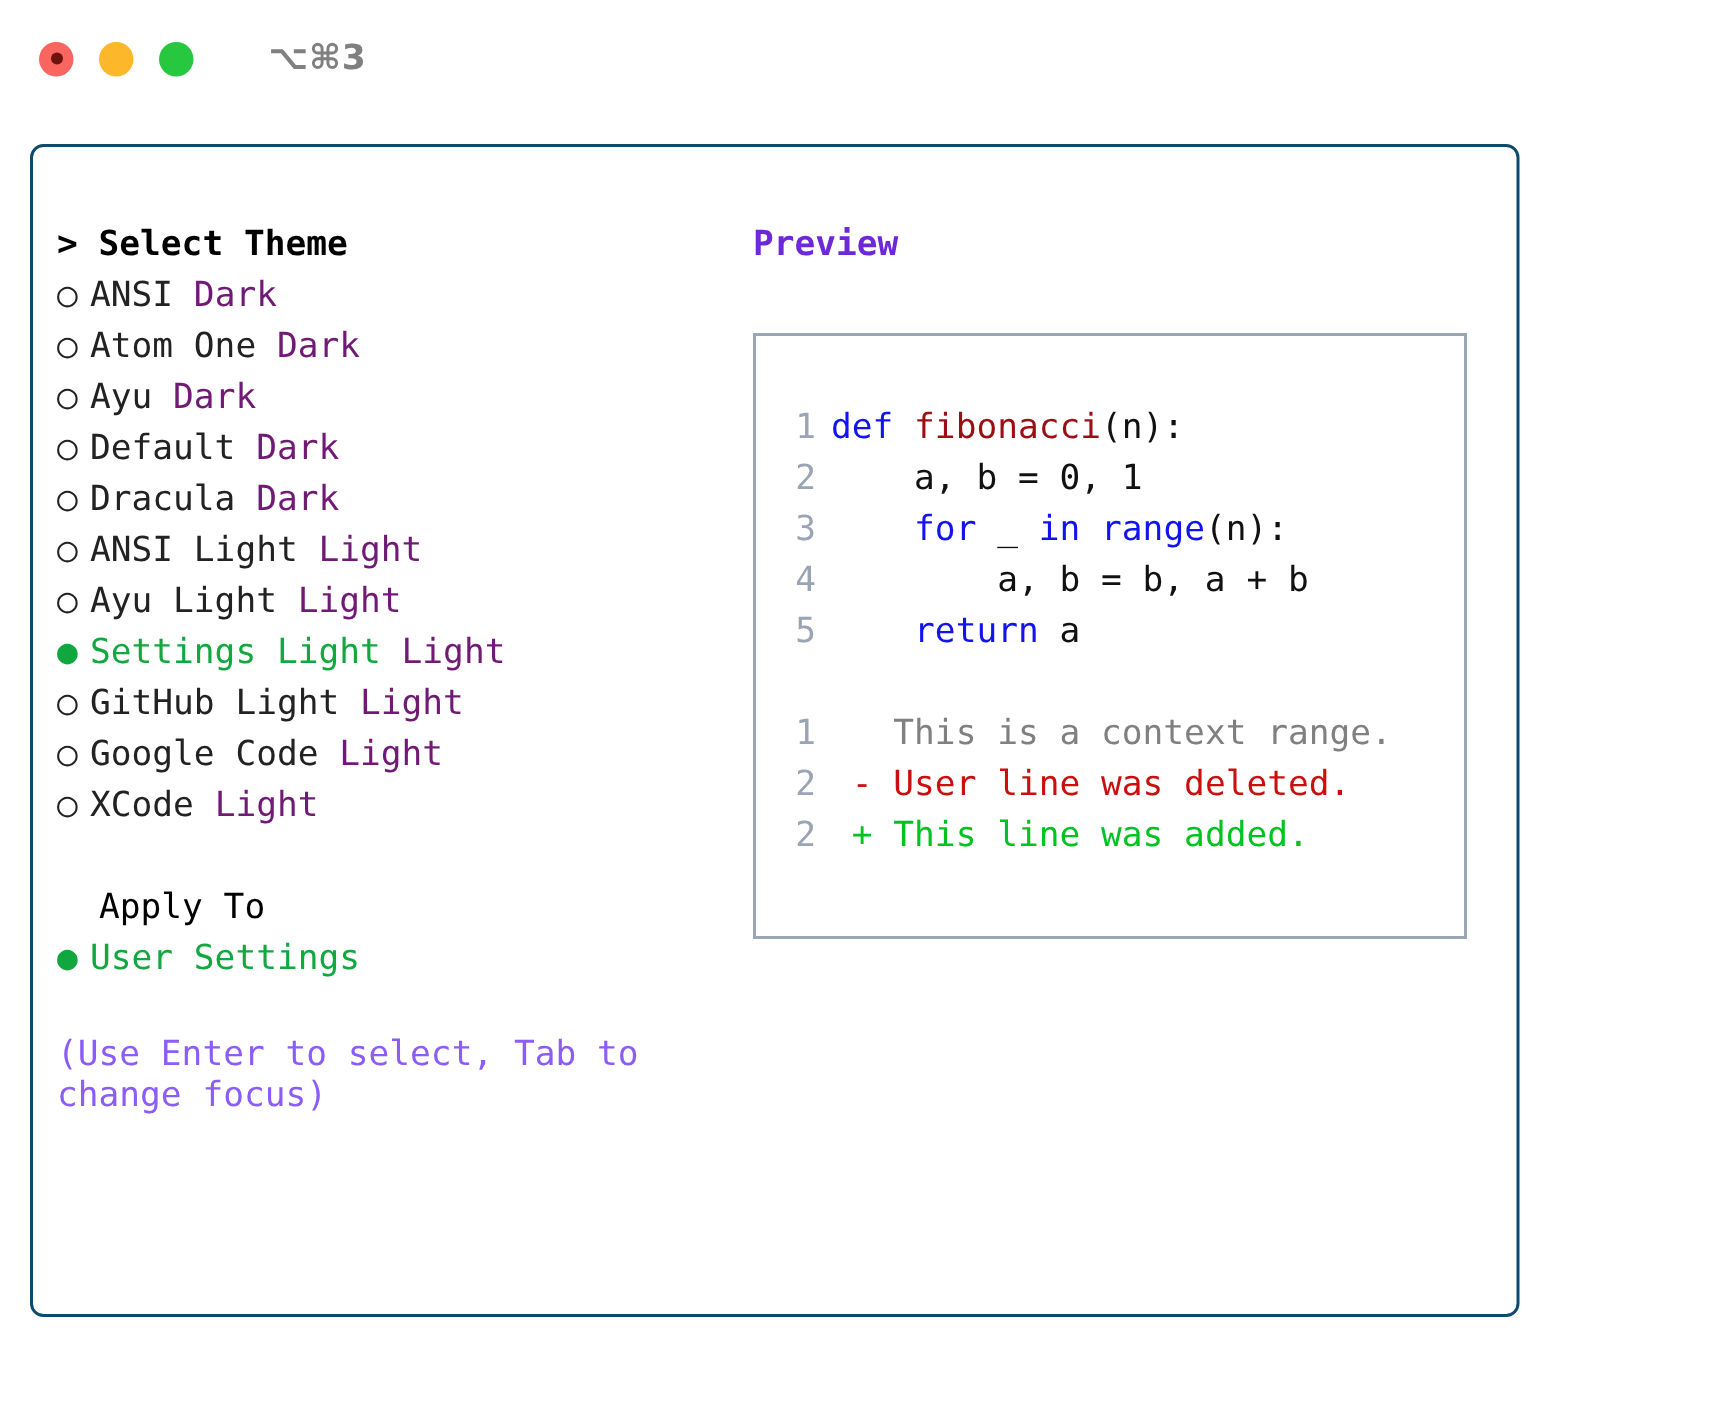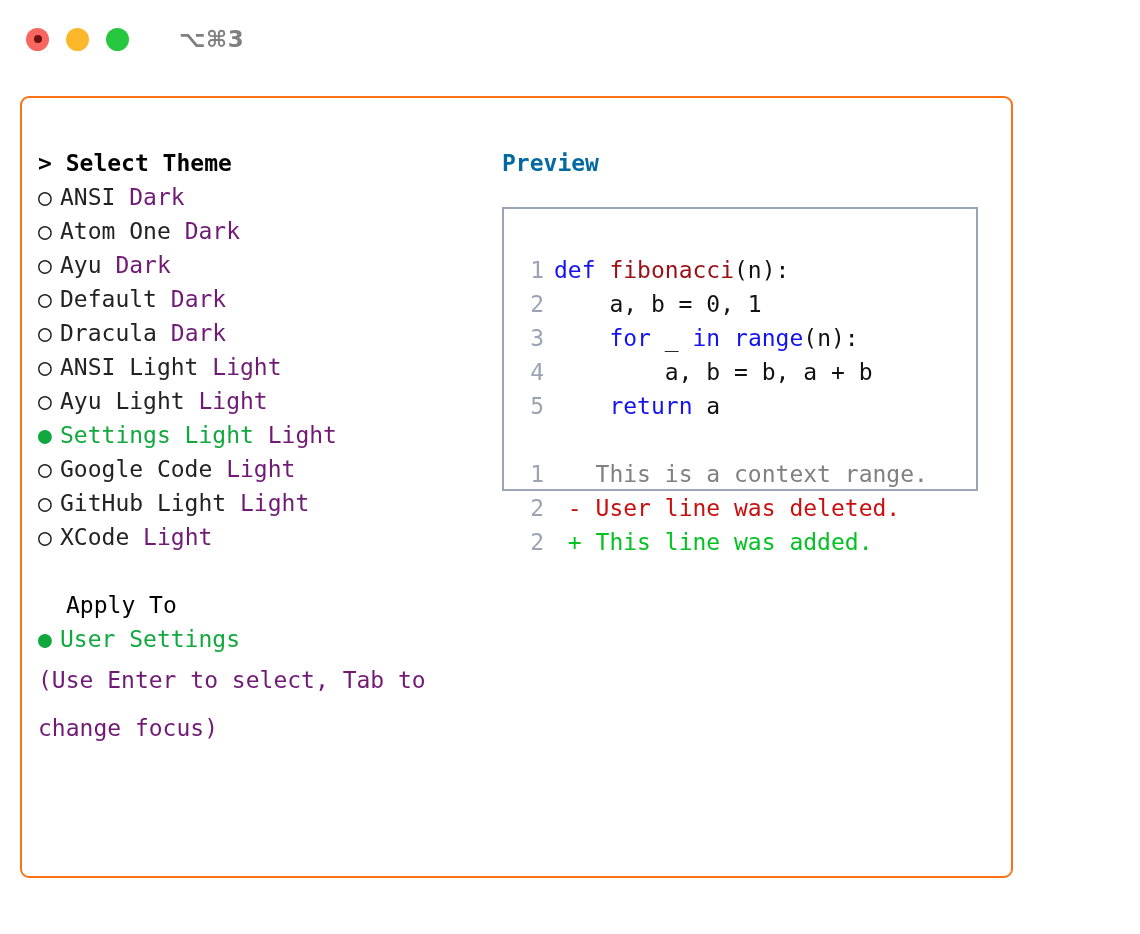--- a/index.html
+++ b/index.html
@@ -50,21 +50,21 @@
     font-weight: bold;
     letter-spacing: 0.5px;
     font-family: "DejaVu Sans", "Liberation Sans", sans-serif;
   }
 
   
   .panel {
     position: absolute;
     left: 20px; top: 96px;
     width: 993px; height: 782px;
-    border: 2px solid #f97316;
+    border: 2px solid #0c4a6e;
     border-radius: 9px;
     box-sizing: border-box;
     background: #ffffff;
   }
 
   
   .left-col {
     position: absolute;
     left: 16px; top: 48px;
     width: 450px;
@@ -95,43 +95,44 @@
   .apply-title {
     font-size: 23px;
     line-height: 34px;
     height: 34px;
     color: #000000;
     white-space: pre;
     padding-left: 28px;
   }
 
   .hint {
-    font-size: 23px;
-    line-height: 48px;
-    color: #701a75;
+    margin-top: 34px;
+    font-size: 23px;
+    line-height: 27px;
+    color: #8b5cf6;
     width: 420px;
     white-space: pre-wrap;
   }
 
   
   .right-col {
     position: absolute;
     left: 480px; top: 48px;
     width: 500px;
   }
   .preview-title {
     font-size: 23px;
     font-weight: bold;
-    color: #0369a1;
+    color: #6d28d9;
     line-height: 34px;
   }
   .preview-box {
-    margin-top: 27px;
+    margin-top: 42px;
     width: 476px;
-    height: 284px;
+    height: 404px;
     border: 2px solid #9aa6b6;
     box-sizing: border-box;
     background: #ffffff;
     padding: 44px 0 0 0;
   }
   .code-line {
     font-size: 23px;
     line-height: 34px;
     height: 34px;
     white-space: pre;
@@ -172,22 +173,22 @@
       <div class="header-row">&gt; Select Theme</div>
       <div id="theme-rows">
           <div class="theme-row"><span class="bullet">○</span><span>ANSI</span><span class="tag"> Dark</span></div>
           <div class="theme-row"><span class="bullet">○</span><span>Atom One</span><span class="tag"> Dark</span></div>
           <div class="theme-row"><span class="bullet">○</span><span>Ayu</span><span class="tag"> Dark</span></div>
           <div class="theme-row"><span class="bullet">○</span><span>Default</span><span class="tag"> Dark</span></div>
           <div class="theme-row"><span class="bullet">○</span><span>Dracula</span><span class="tag"> Dark</span></div>
           <div class="theme-row"><span class="bullet">○</span><span>ANSI Light</span><span class="tag"> Light</span></div>
           <div class="theme-row"><span class="bullet">○</span><span>Ayu Light</span><span class="tag"> Light</span></div>
           <div class="theme-row selected"><span class="bullet">●</span><span>Settings Light</span><span class="tag"> Light</span></div>
+          <div class="theme-row"><span class="bullet">○</span><span>GitHub Light</span><span class="tag"> Light</span></div>
           <div class="theme-row"><span class="bullet">○</span><span>Google Code</span><span class="tag"> Light</span></div>
-          <div class="theme-row"><span class="bullet">○</span><span>GitHub Light</span><span class="tag"> Light</span></div>
           <div class="theme-row"><span class="bullet">○</span><span>XCode</span><span class="tag"> Light</span></div>
         </div>
 
       <div class="spacer-row"></div>
 
       <div class="apply-title">Apply To</div>
       <div id="apply-rows">
           <div class="apply-row selected"><span class="bullet">●</span><span>User Settings</span></div>
         </div>
 

